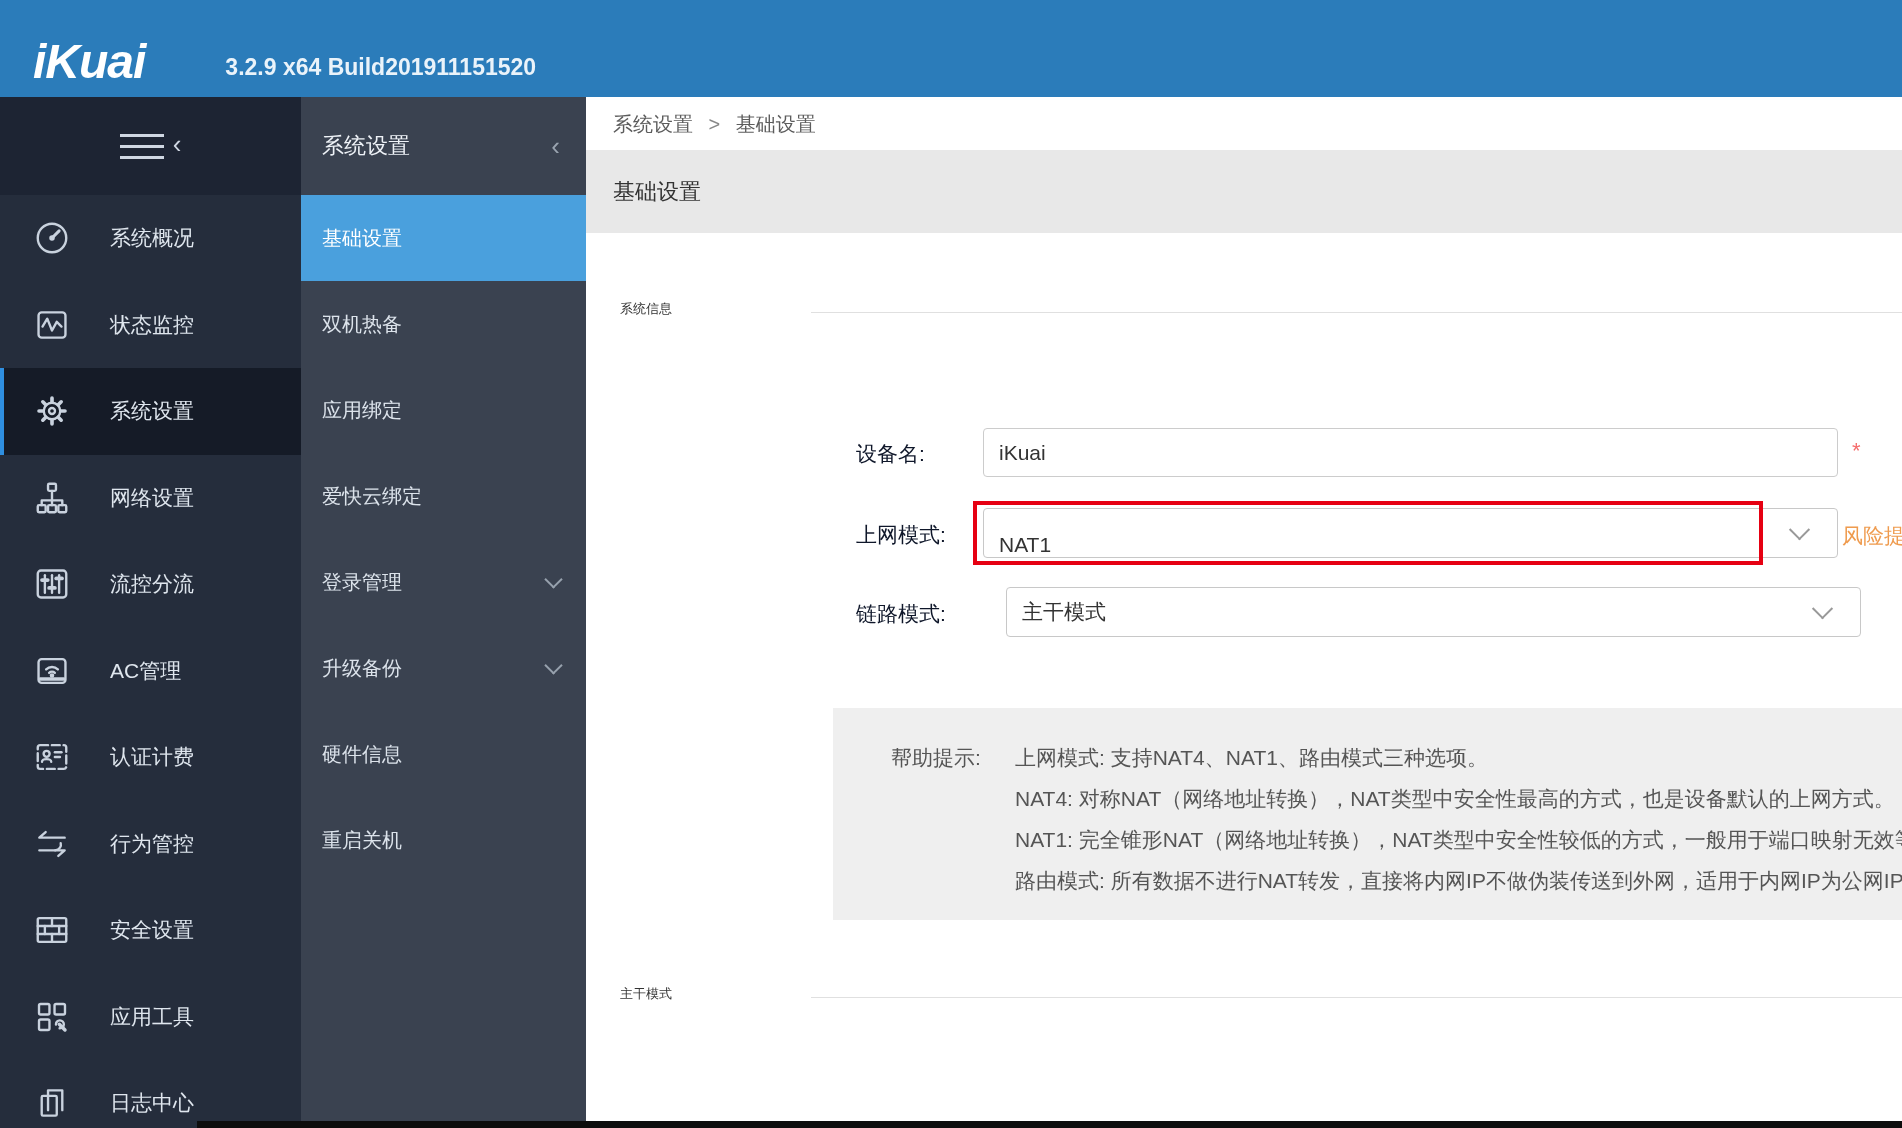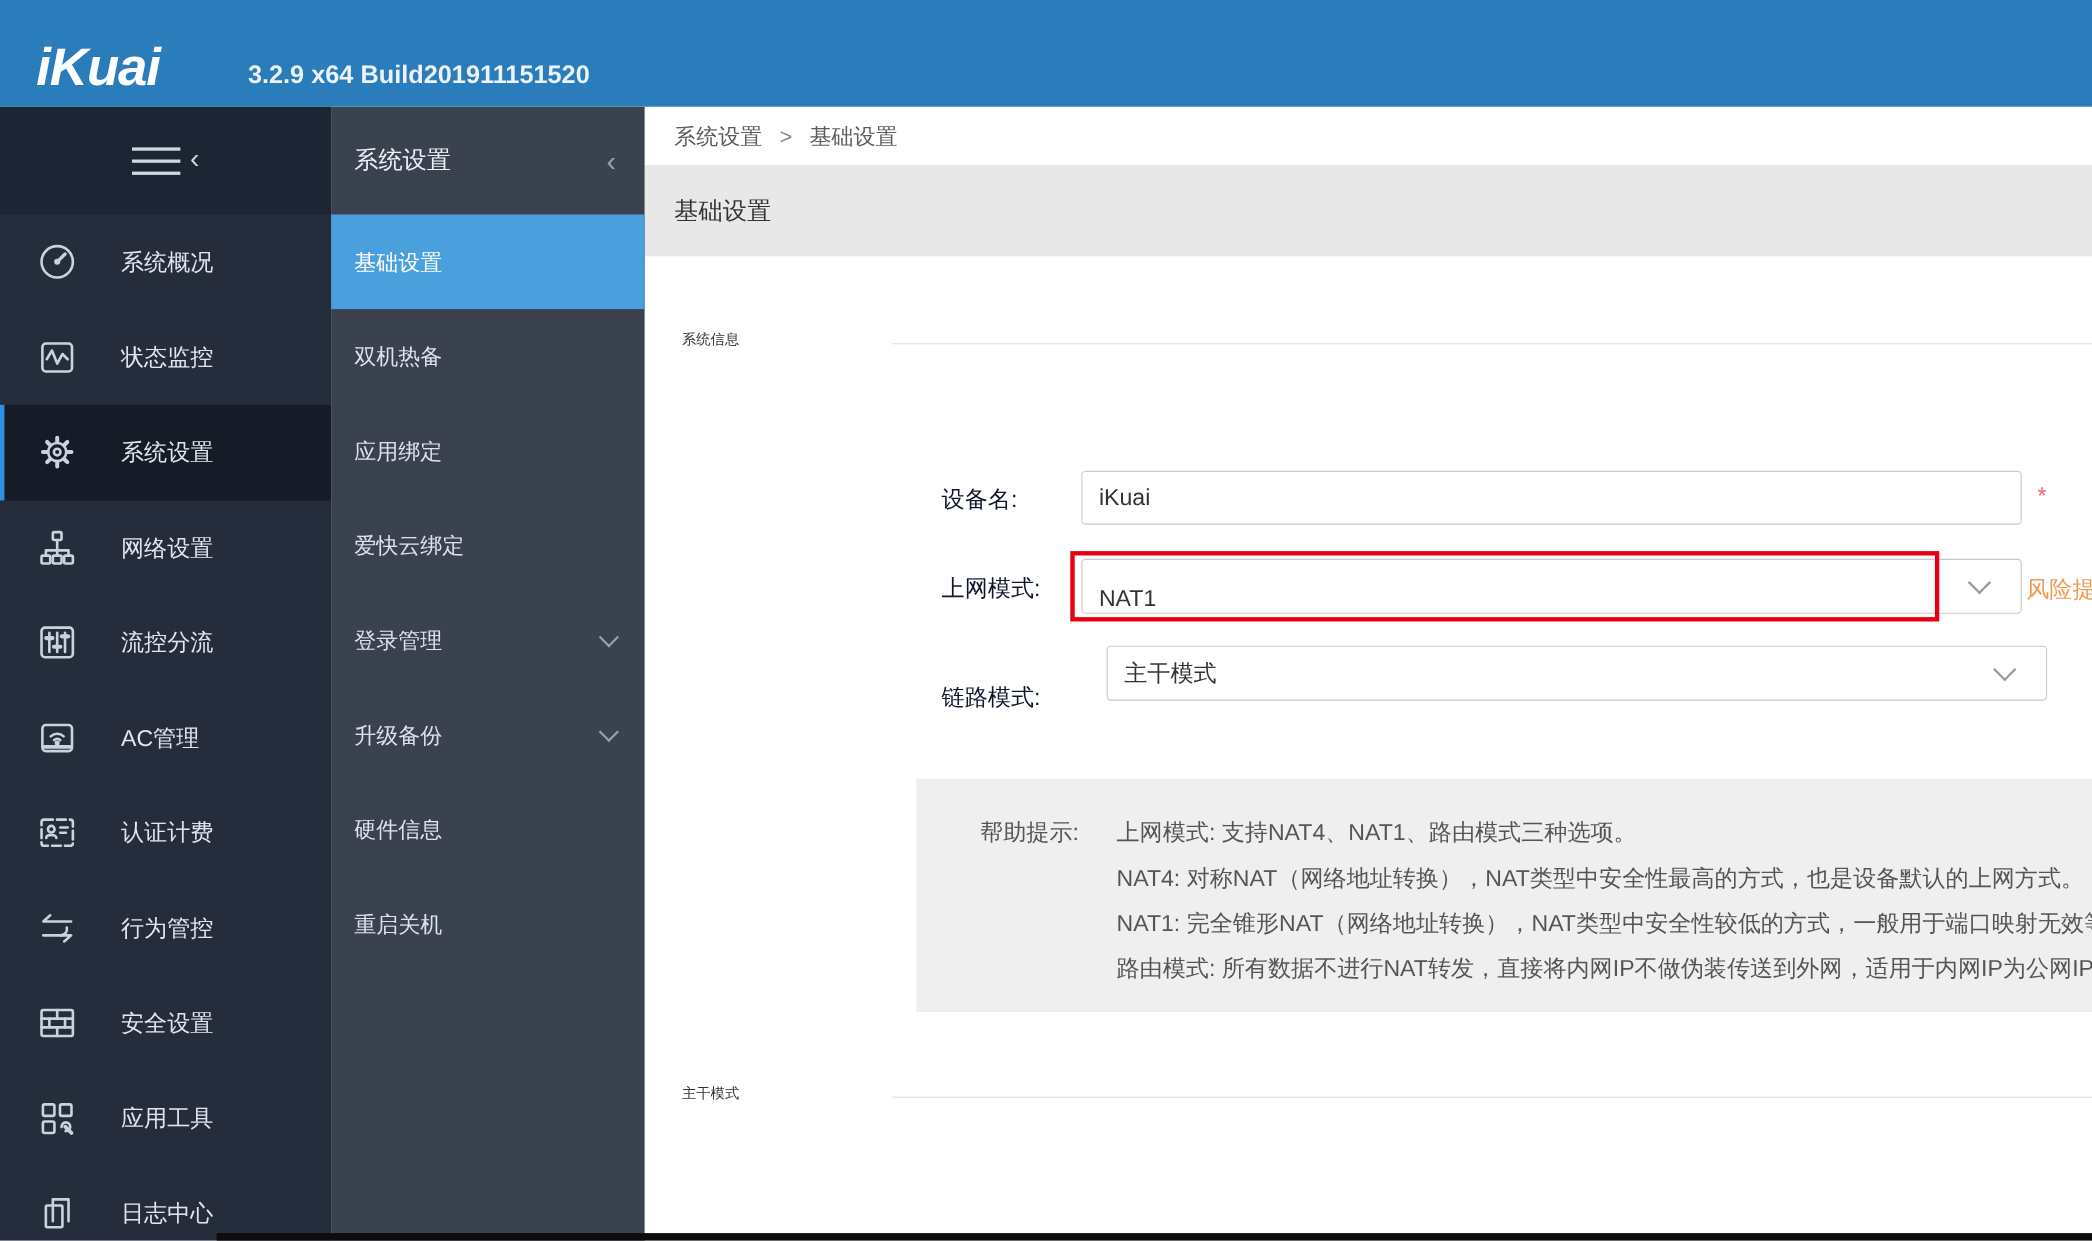--- a/index.html
+++ b/index.html
@@ -298,21 +298,21 @@
     <div class="req-star" style="top:341px;">*</div>
 
     <div class="form-label" style="top:424px;">上网模式:</div>
     <div class="select-box" style="top:411px;align-items:flex-end;">
       <span>NAT1</span>
       <span class="vchev"></span>
     </div>
     <div class="red-highlight"></div>
     <div class="risk-text">风险提示</div>
 
-    <div class="form-label" style="top:503px;margin-top:20px;">链路模式:</div>
+    <div class="form-label" style="top:503px;">链路模式:</div>
     <div class="select-box" style="top:490px;margin-left:23px;">
       <span>主干模式</span>
       <span class="vchev"></span>
     </div>
 
     <div class="help-block">
       <div class="help-label">帮助提示:</div>
       <div class="help-lines">
         <div>上网模式: 支持NAT4、NAT1、路由模式三种选项。</div>
         <div>NAT4: 对称NAT（网络地址转换），NAT类型中安全性最高的方式，也是设备默认的上网方式。</div>

